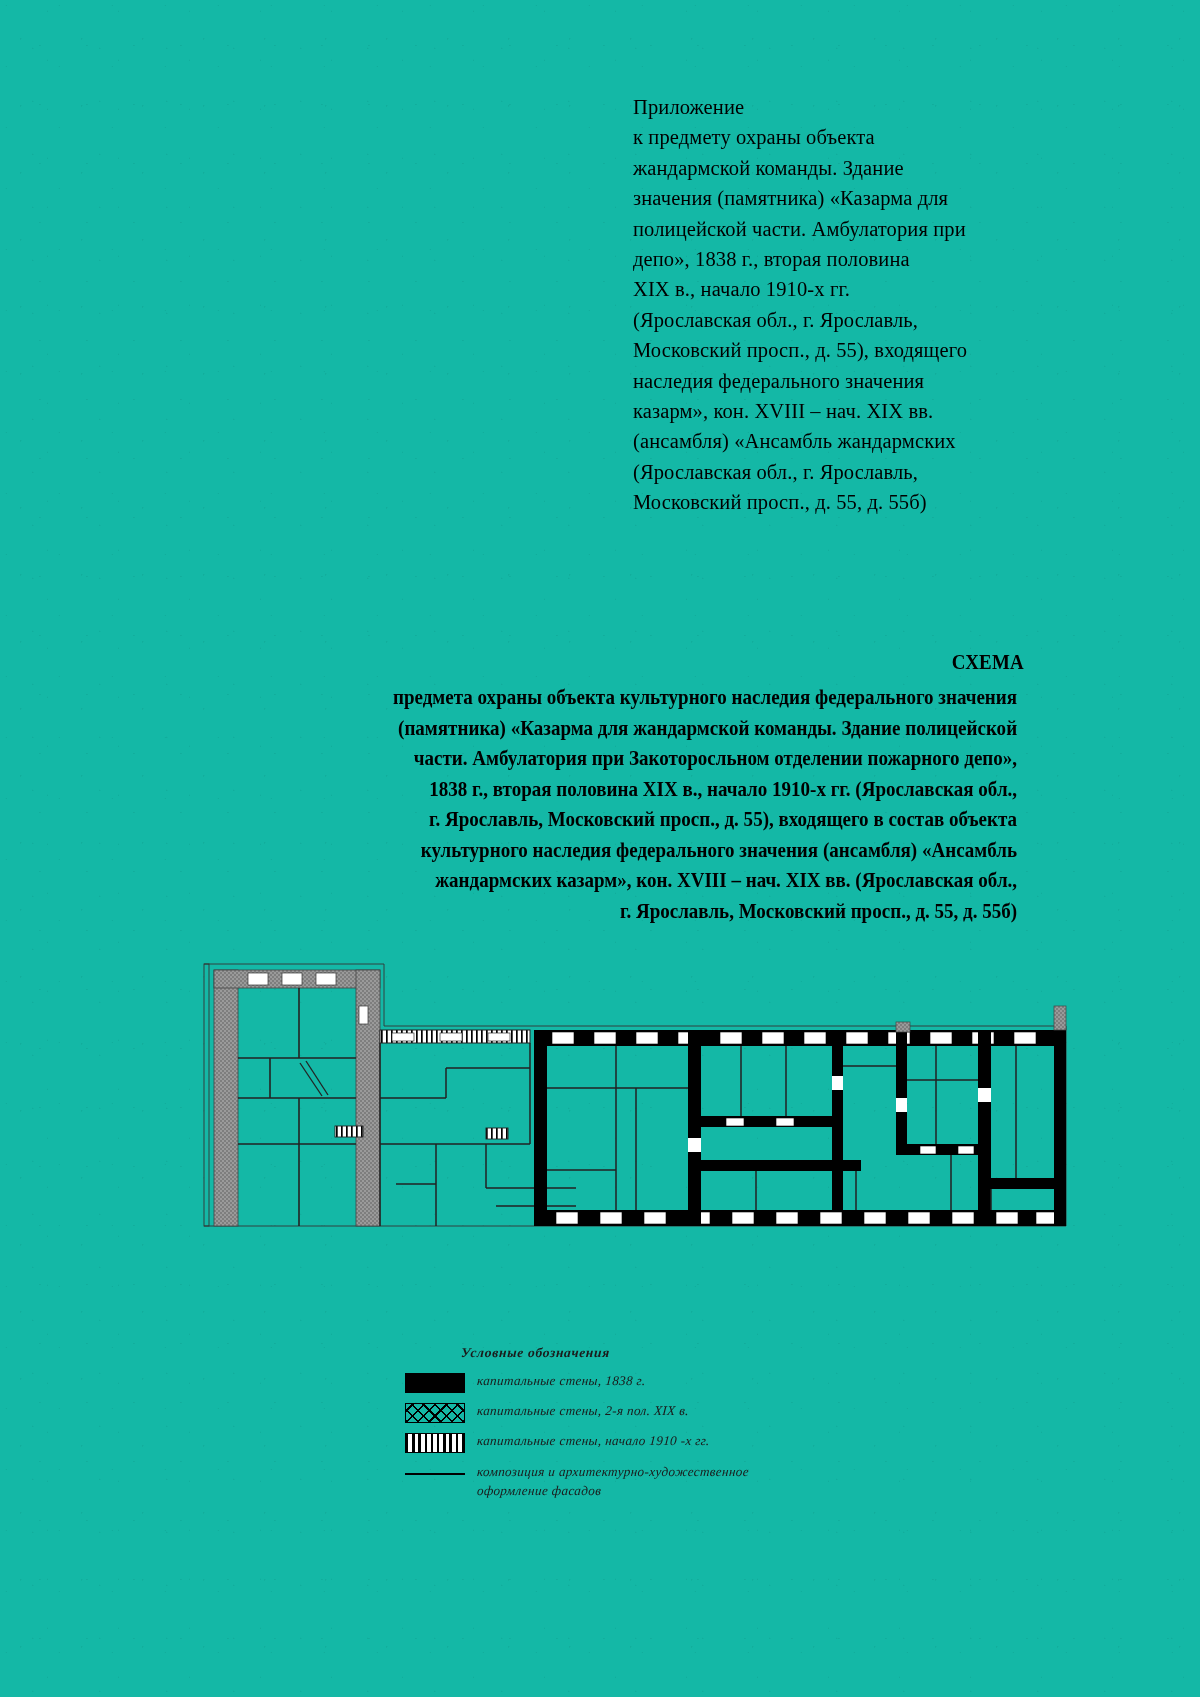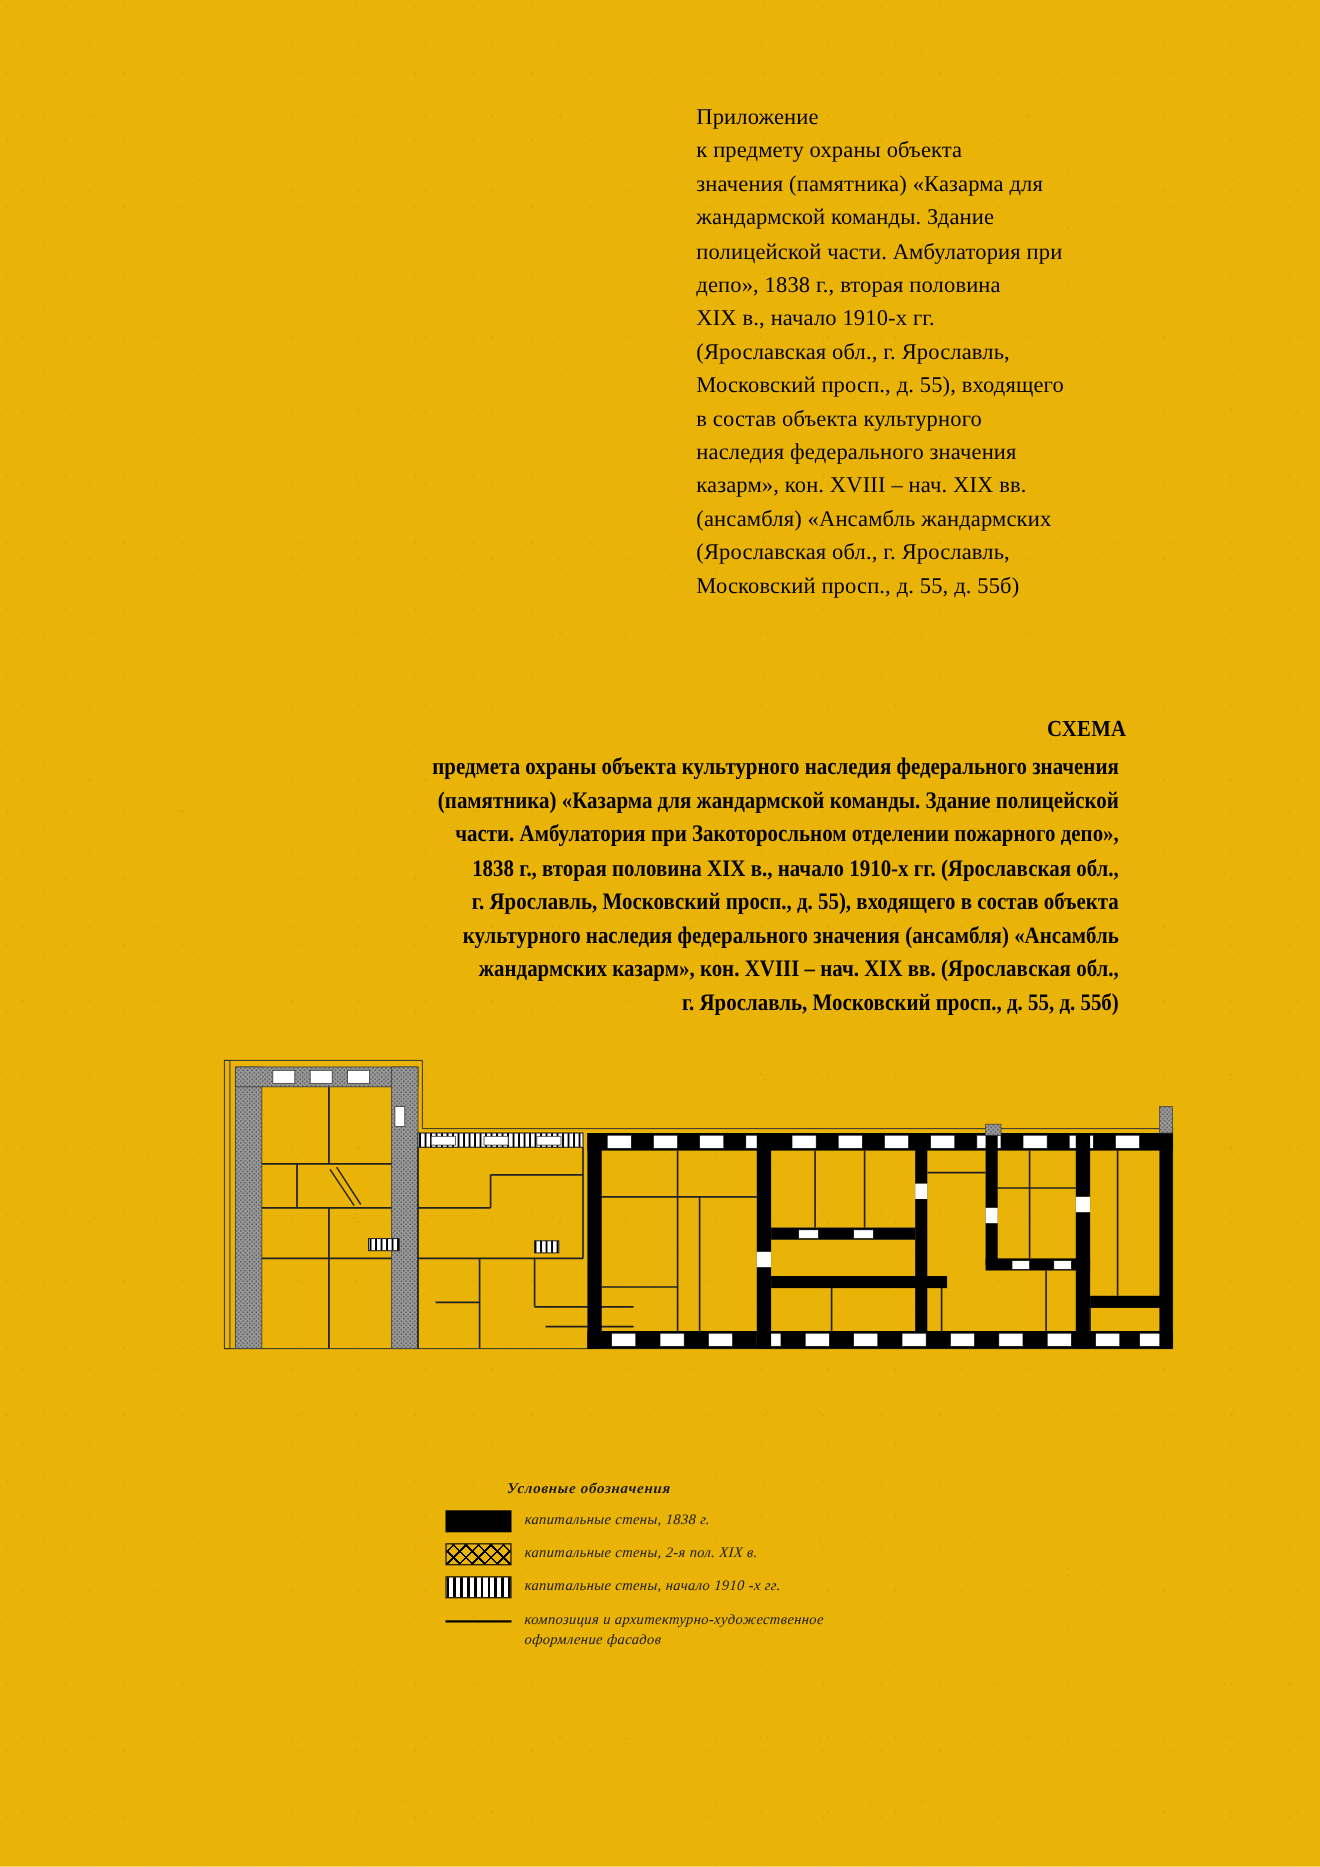--- a/index.html
+++ b/index.html
@@ -1,18 +1,18 @@
 <!DOCTYPE html>
 <html><head>
 <meta charset="utf-8">
 <style>
   html,body{margin:0;padding:0;background:#ffffff;}
   body{width:1200px;height:1697px;position:relative;
        font-family:"Liberation Serif","DejaVu Serif",serif;color:#000;}
-  .page{position:absolute;inset:0;background:#eab308;overflow:hidden;}
+  .page{position:absolute;inset:0;background:#14b8a6;overflow:hidden;}
 
   
   .scan-noise{position:absolute;inset:0;pointer-events:none;opacity:.055;
     background-image:
       radial-gradient(circle at 12% 9%, #000 0.6px, transparent 0.9px),
       radial-gradient(circle at 67% 23%, #000 0.5px, transparent 0.9px),
       radial-gradient(circle at 34% 58%, #000 0.6px, transparent 1px),
       radial-gradient(circle at 85% 77%, #000 0.5px, transparent 0.9px),
       radial-gradient(circle at 49% 91%, #000 0.5px, transparent 0.9px);
     background-size:53px 61px,71px 49px,61px 67px,47px 59px,67px 53px;}
@@ -56,28 +56,27 @@
 </style>
 </head>
 <body>
 
 <div class="page">
   <div class="scan-noise"></div>
 
   <div class="header-block">
     <p>Приложение</p>
     <p>к предмету охраны объекта</p>
+    <p>жандармской команды. Здание</p>
     <p>значения (памятника) «Казарма для</p>
-    <p>жандармской команды. Здание</p>
     <p>полицейской части. Амбулатория при</p>
     <p>депо», 1838 г., вторая половина</p>
     <p>XIX в., начало 1910-х гг.</p>
     <p>(Ярославская обл., г. Ярославль,</p>
     <p>Московский просп., д. 55), входящего</p>
-    <p>в состав объекта культурного</p>
     <p>наследия федерального значения</p>
     <p>казарм», кон. XVIII – нач. XIX вв.</p>
     <p>(ансамбля) «Ансамбль жандармских</p>
     <p>(Ярославская обл., г. Ярославль,</p>
     <p>Московский просп., д. 55, д. 55б)</p>
   </div>
 
   <div class="title-block">
     <p class="title-main">СХЕМА</p>
     <p class="tline">предмета охраны объекта культурного наследия федерального значения</p>

